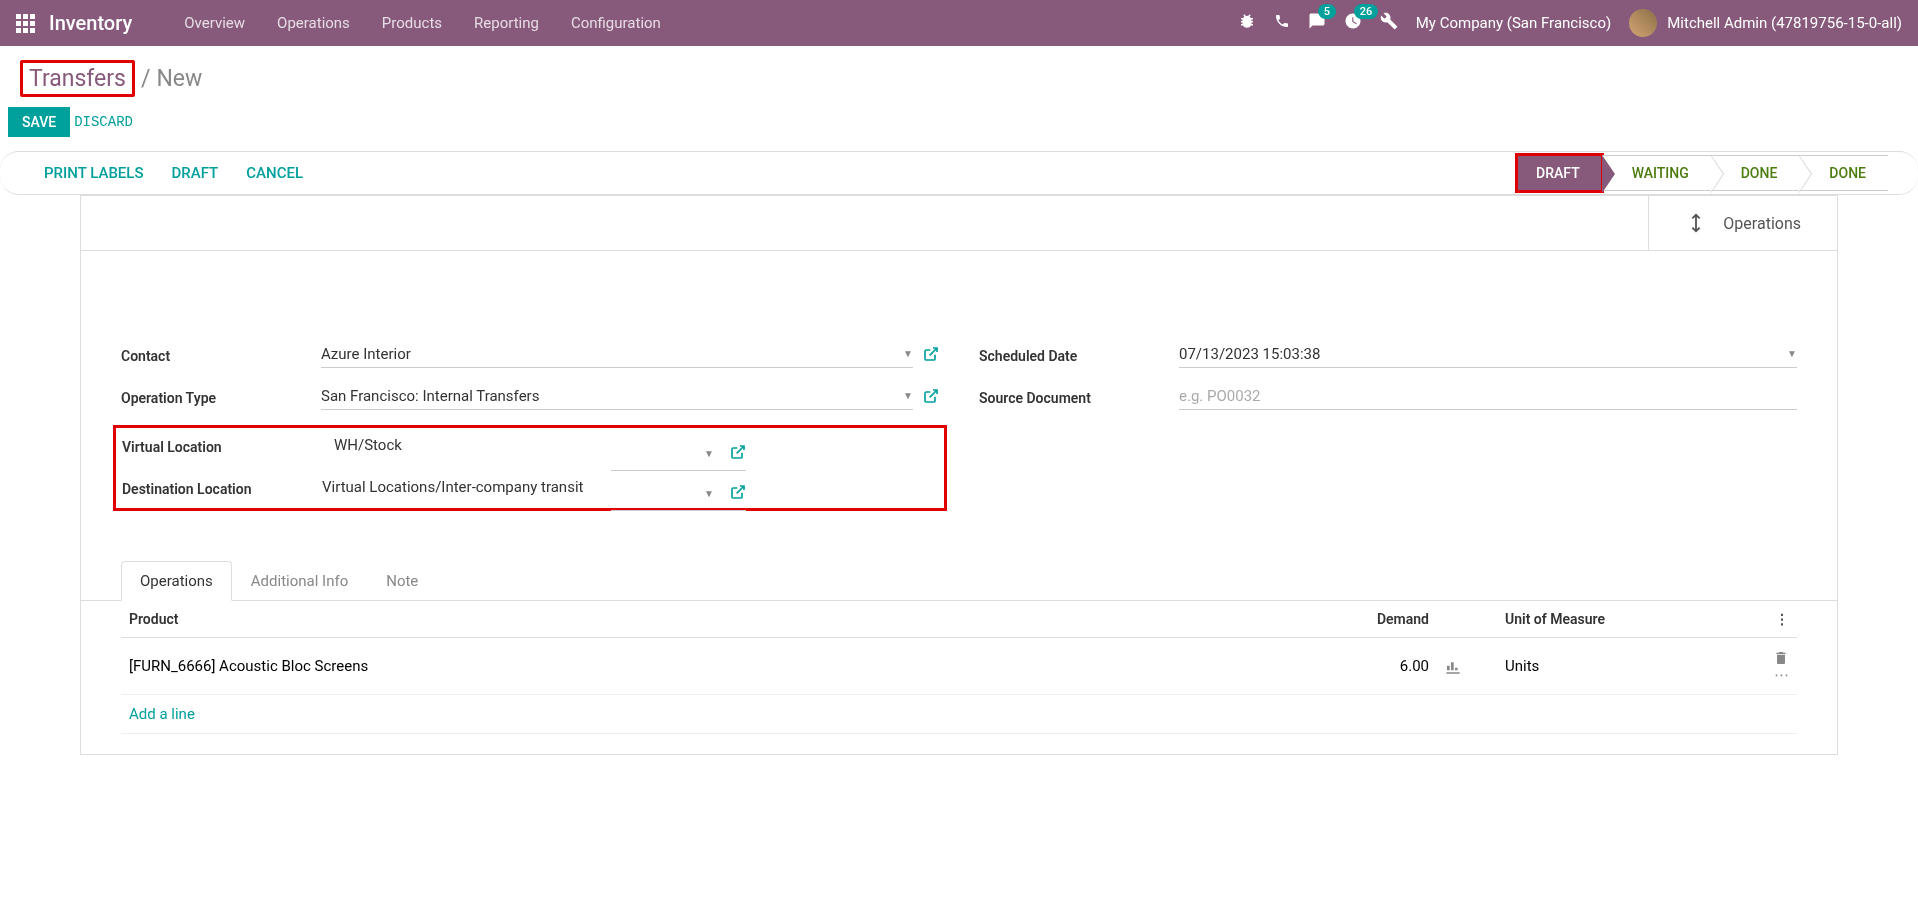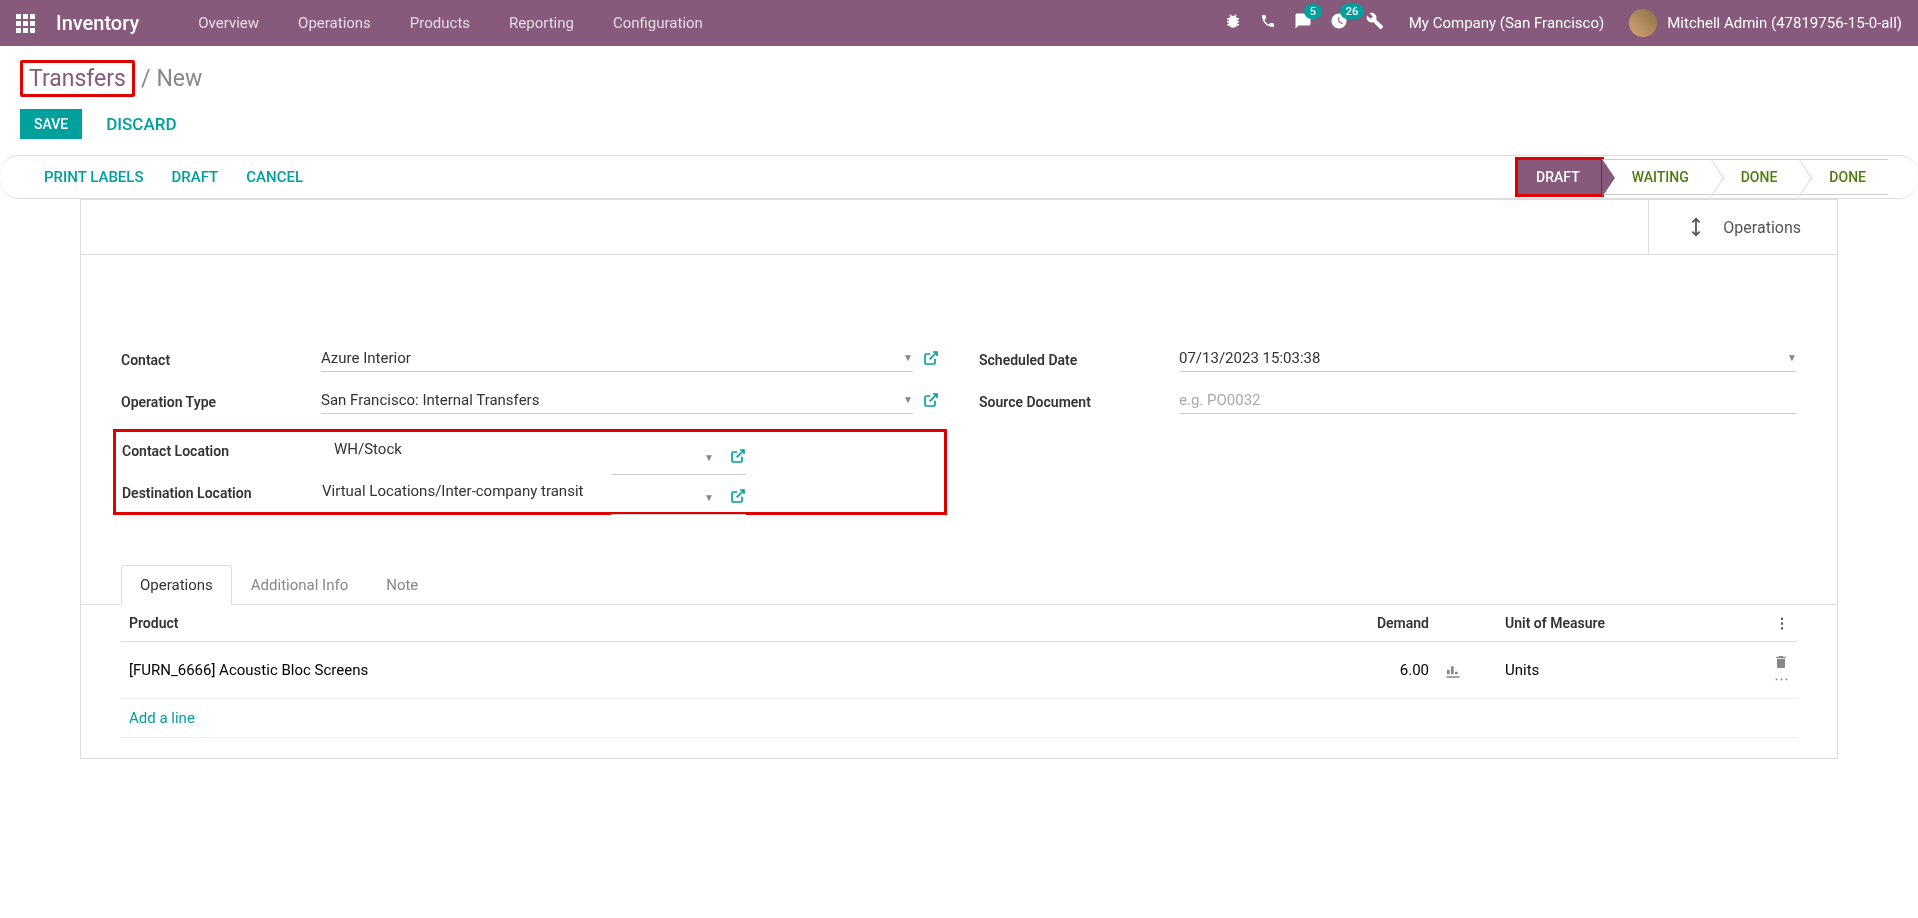--- a/index.html
+++ b/index.html
@@ -1,39 +1,39 @@
 <!DOCTYPE html>
 <html><head>
 <meta charset="utf-8">
 <style>
 * { margin: 0; padding: 0; box-sizing: border-box; font-family: -apple-system, BlinkMacSystemFont, "Segoe UI", Roboto, sans-serif; }
 body { background: #fff; }
 
-.topnav { background: #875a7b; height: 46px; display: flex; align-items: center; padding: 0 16px; color: #fff; gap: 7px; }
+.topnav { background: #875a7b; height: 46px; display: flex; align-items: center; padding: 0 16px; color: #fff; }
 .topnav .apps-icon { display: grid; grid-template-columns: repeat(3, 5px); grid-template-rows: repeat(3, 5px); gap: 2px; margin-right: 14px; cursor: pointer; }
 .topnav .apps-icon span { background: #fff; width: 5px; height: 5px; }
 .topnav .brand { font-size: 20px; font-weight: 500; margin-right: 36px; }
 .topnav .menu-item { font-size: 15px; color: #e7dce4; padding: 0 16px; cursor: pointer; }
 .topnav .spacer { flex: 1; }
 .topnav .right-icons { display: flex; align-items: center; gap: 18px; margin-right: 18px; }
 .topnav .ico { font-size: 16px; color: #fff; cursor: pointer; position: relative; }
 .topnav .badge { position: absolute; top: -8px; left: 10px; background: #00a09d; color: #fff; font-size: 11px; border-radius: 10px; padding: 1px 6px; font-weight: 500; }
 .topnav .company { font-size: 15px; margin-right: 18px; cursor: pointer; }
 .topnav .user { display: flex; align-items: center; gap: 10px; font-size: 15px; cursor: pointer; }
 .topnav .avatar { width: 28px; height: 28px; border-radius: 50%; background: linear-gradient(45deg, #d4a574, #8b6f47); }
 
 .breadcrumb-bar { padding: 14px 20px 4px 20px; display: flex; align-items: center; gap: 6px; }
 .breadcrumb-bar .bc-link { color: #875a7b; font-size: 23px; cursor: pointer; }
 .breadcrumb-bar .bc-sep { color: #888; font-size: 23px; }
 .breadcrumb-bar .bc-current { color: #888; font-size: 23px; }
 .highlight-box { border: 3px solid #e10000; padding: 2px 6px; border-radius: 2px; }
 
-.action-bar { padding: 6px 20px 14px 20px; display: flex; gap: 20px; align-items: center; }
+.action-bar { padding: 6px 20px 14px 8px; display: flex; align-items: center; }
 .btn-primary { background: #00a09d; color: #fff; border: none; padding: 7px 14px; font-size: 14px; font-weight: 500; cursor: pointer; }
-.btn-link { background: none; border: none; color: #00a09d; font-size: 17px; font-weight: 500; cursor: pointer; padding: 7px 4px; }
+.btn-link { background: none; border: none; color: #00a09d; font-size: 14px; font-weight: 500; cursor: pointer; padding: 7px 4px; font-family: Liberation Mono, monospace; }
 
 .toolbar { border-top: 1px solid #ddd; border-bottom: 1px solid #ddd; display: flex; align-items: center; padding: 0 30px; border-radius: 19px; }
 .toolbar .action { color: #00a09d; font-size: 15px; font-weight: 500; padding: 12px 14px; cursor: pointer; }
 .toolbar .spacer { flex: 1; }
 .status-steps { display: flex; align-items: center; }
 .step { position: relative; padding: 9px 22px 9px 30px; font-size: 14px; font-weight: 500; color: #4d7c0f; background: #fff; border-top: 1px solid #ccc; border-bottom: 1px solid #ccc; cursor: pointer; }
 .step:first-child { border-left: 1px solid #ccc; padding-left: 18px; }
 .step::after { content: ""; position: absolute; right: -12px; top: 0; bottom: 0; width: 0; height: 0; border-top: 18px solid transparent; border-bottom: 18px solid transparent; border-left: 12px solid #fff; z-index: 2; }
 .step::before { content: ""; position: absolute; right: -13px; top: -1px; bottom: -1px; width: 0; height: 0; border-top: 19px solid transparent; border-bottom: 19px solid transparent; border-left: 13px solid #ccc; z-index: 1; }
 .step.active { background: #875a7b; color: #fff; border-color: #875a7b; }
@@ -194,21 +194,21 @@
             <span class="dropdown-caret">▼</span>
           </div>
           <span class="ext-link" style="margin-left:10px;">
             <svg viewBox="0 0 24 24" fill="none" stroke="currentColor" stroke-width="2.5">
                 <path d="M18 13v6a2 2 0 0 1-2 2H5a2 2 0 0 1-2-2V8a2 2 0 0 1 2-2h6M15 3h6v6M10 14L21 3"></path>
               </svg>
           </span>
         </div>
         <div class="highlight-group">
           <div class="form-row">
-            <label>Contact Location</label>
+            <label>Virtual Location</label>
             <div class="field" style="border-bottom:none;margin-left:12px;">
               <span class="val">WH/Stock</span>
             </div>
           </div>
           <div class="form-row" style="margin-bottom:0;">
             <label>Destination Location</label>
             <div class="field" style="border-bottom:none;">
               <span class="val">Virtual Locations/Inter-company transit</span>
             </div>
           </div>

